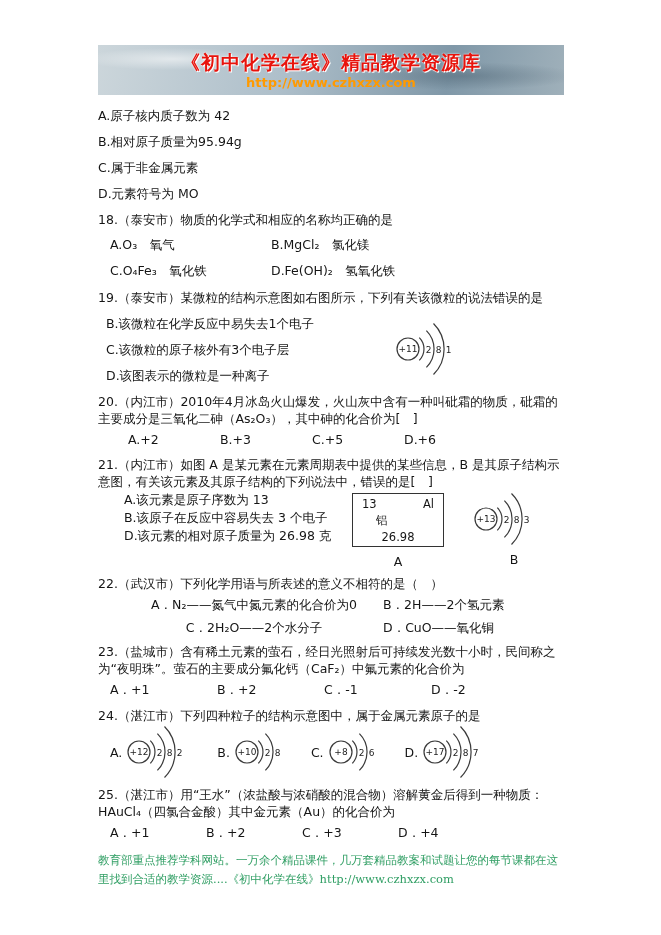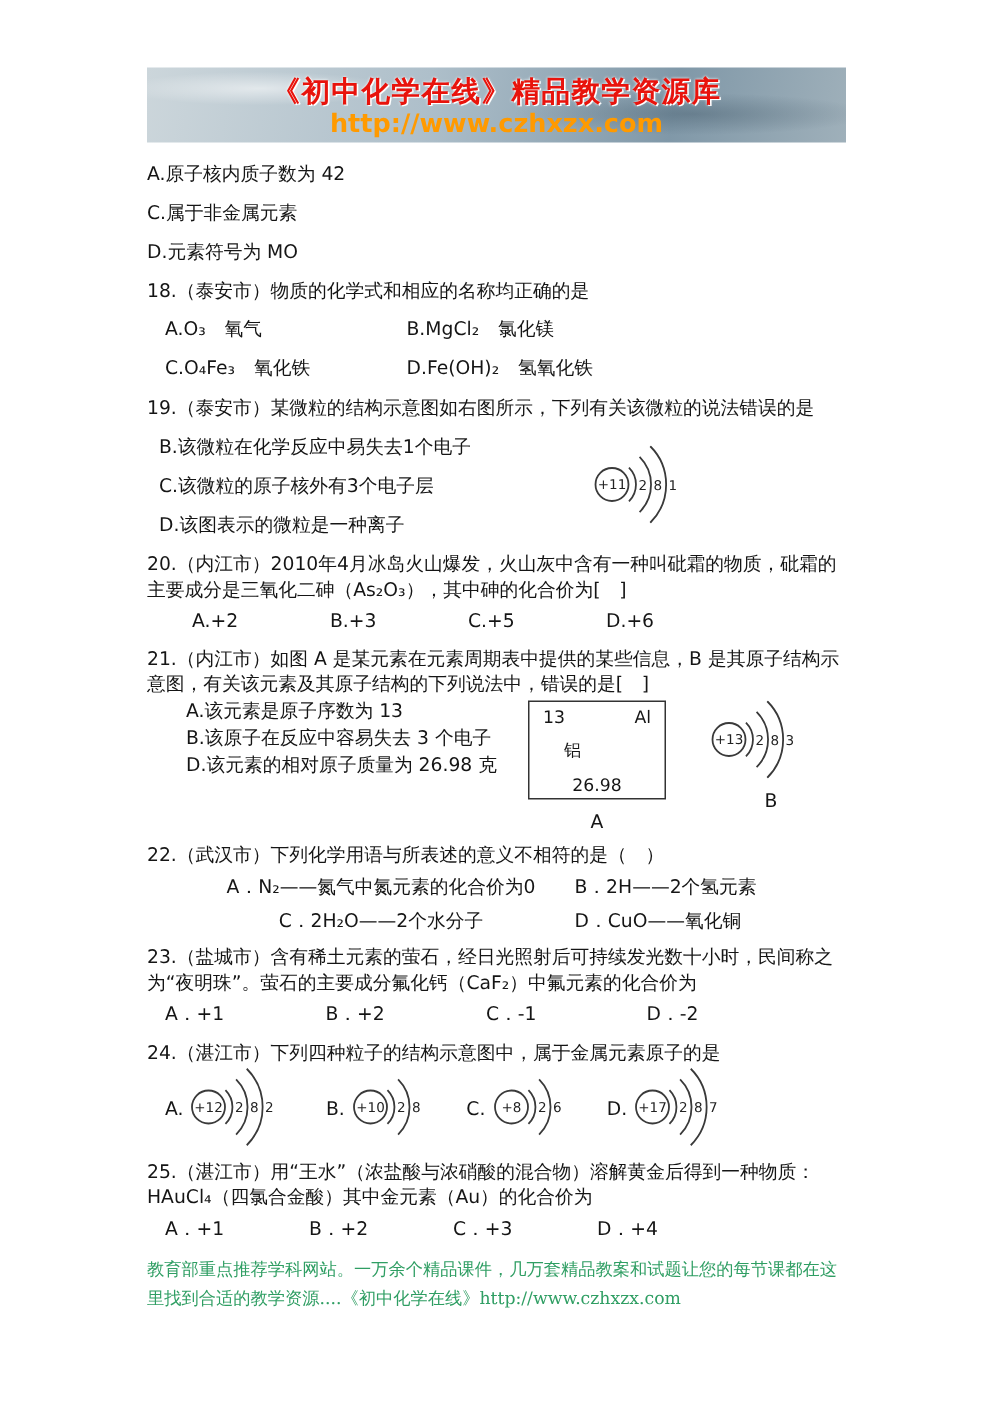--- a/index.html
+++ b/index.html
@@ -17,21 +17,21 @@
     background:
       radial-gradient(ellipse 130px 16px at 16% 28%, rgba(255,255,255,.55), transparent 70%),
       radial-gradient(ellipse 170px 20px at 78% 62%, rgba(60,82,98,.38), transparent 70%),
       linear-gradient(100deg,#ccd6db 0%,#aebfca 40%,#8098a8 75%,#9fb0ba 100%);
   }
   .banner-title {
     font-family:"DejaVu Serif","Liberation Serif",serif;
     font-weight:bold; font-size:19px; letter-spacing:1px;
     color:#e8130c; text-shadow:0 0 2px #ffffff, 1px 1px 0 #ffffff;
   }
-  .banner-url { font-size:17px; font-weight:bold; color:#ff9a00; margin-top:-1px; }
+  .banner-url { font-size:13px; font-weight:bold; color:#ff9a00; margin-top:-1px; }
 
   p { margin:0; line-height:17px; }
   .mb26 { margin-bottom:9px; }
   .mb22 { margin-bottom:5px; }
   .mb17 { margin-bottom:1px; }
 
   .cols { display:flex; margin:0 0 9px;gap:33px; }
   .q18 .c1 { margin-left:12px; width:128px; }
   .q18 .c2 { }
 
@@ -40,21 +40,21 @@
   .q19 .atom-abs { position:absolute; right:84px; top:34px; }
 
   .optrow { display:flex; margin:0 0 9px; }
   .q20 .optrow { padding-left:30px; }
   .q20 .optrow span { width:92px; }
 
   .q21-row { display:flex; justify-content:space-between; margin-bottom:6px; }
   .q21-opts p { margin:0 0 1px; padding-left:26px; }
   .q21-figs { display:flex; gap:26px; align-items:flex-start; padding-right:6px; padding-top:2px; }
   .elem-box {
-    width:92px; height:66px; border:1.5px solid #333; box-sizing:border-box;
+    width:92px; height:54px; border:1.5px solid #333; box-sizing:border-box;
     padding:3px 9px 2px; font-size:11.5px; display:flex; flex-direction:column; justify-content:space-between;
   }
   .elem-top { display:flex; justify-content:space-between; }
   .elem-name { text-align:left; padding-left:14px; }
   .elem-mass { text-align:center; }
   .fig-label { text-align:center; margin-top:7px; }
 
   .q22 .c1 { margin-left:27px; width:258px;text-align:center; }
   .q22 .optrow { padding-left:0; margin-bottom:6px; }
 
@@ -84,20 +84,21 @@
 
 <div class="page">
 
   <div class="banner">
     <div class="banner-title">《初中化学在线》精品教学资源库</div>
     <div class="banner-url">http://www.czhxzx.com</div>
   </div>
 
   <div class="q17">
     <p class="mb26">A.原子核内质子数为 42</p>
+    <p class="mb26">B.相对原子质量为95.94g</p>
     <p class="mb26">C.属于非金属元素</p>
     <p class="mb26">D.元素符号为 MO</p>
   </div>
 
   <div class="q18">
     <p class="mb26">18.（泰安市）物质的化学式和相应的名称均正确的是</p>
     <div class="cols">
       <span class="c1">A.O₃　氧气</span>
       <span class="c2">B.MgCl₂　氯化镁</span>
     </div>

